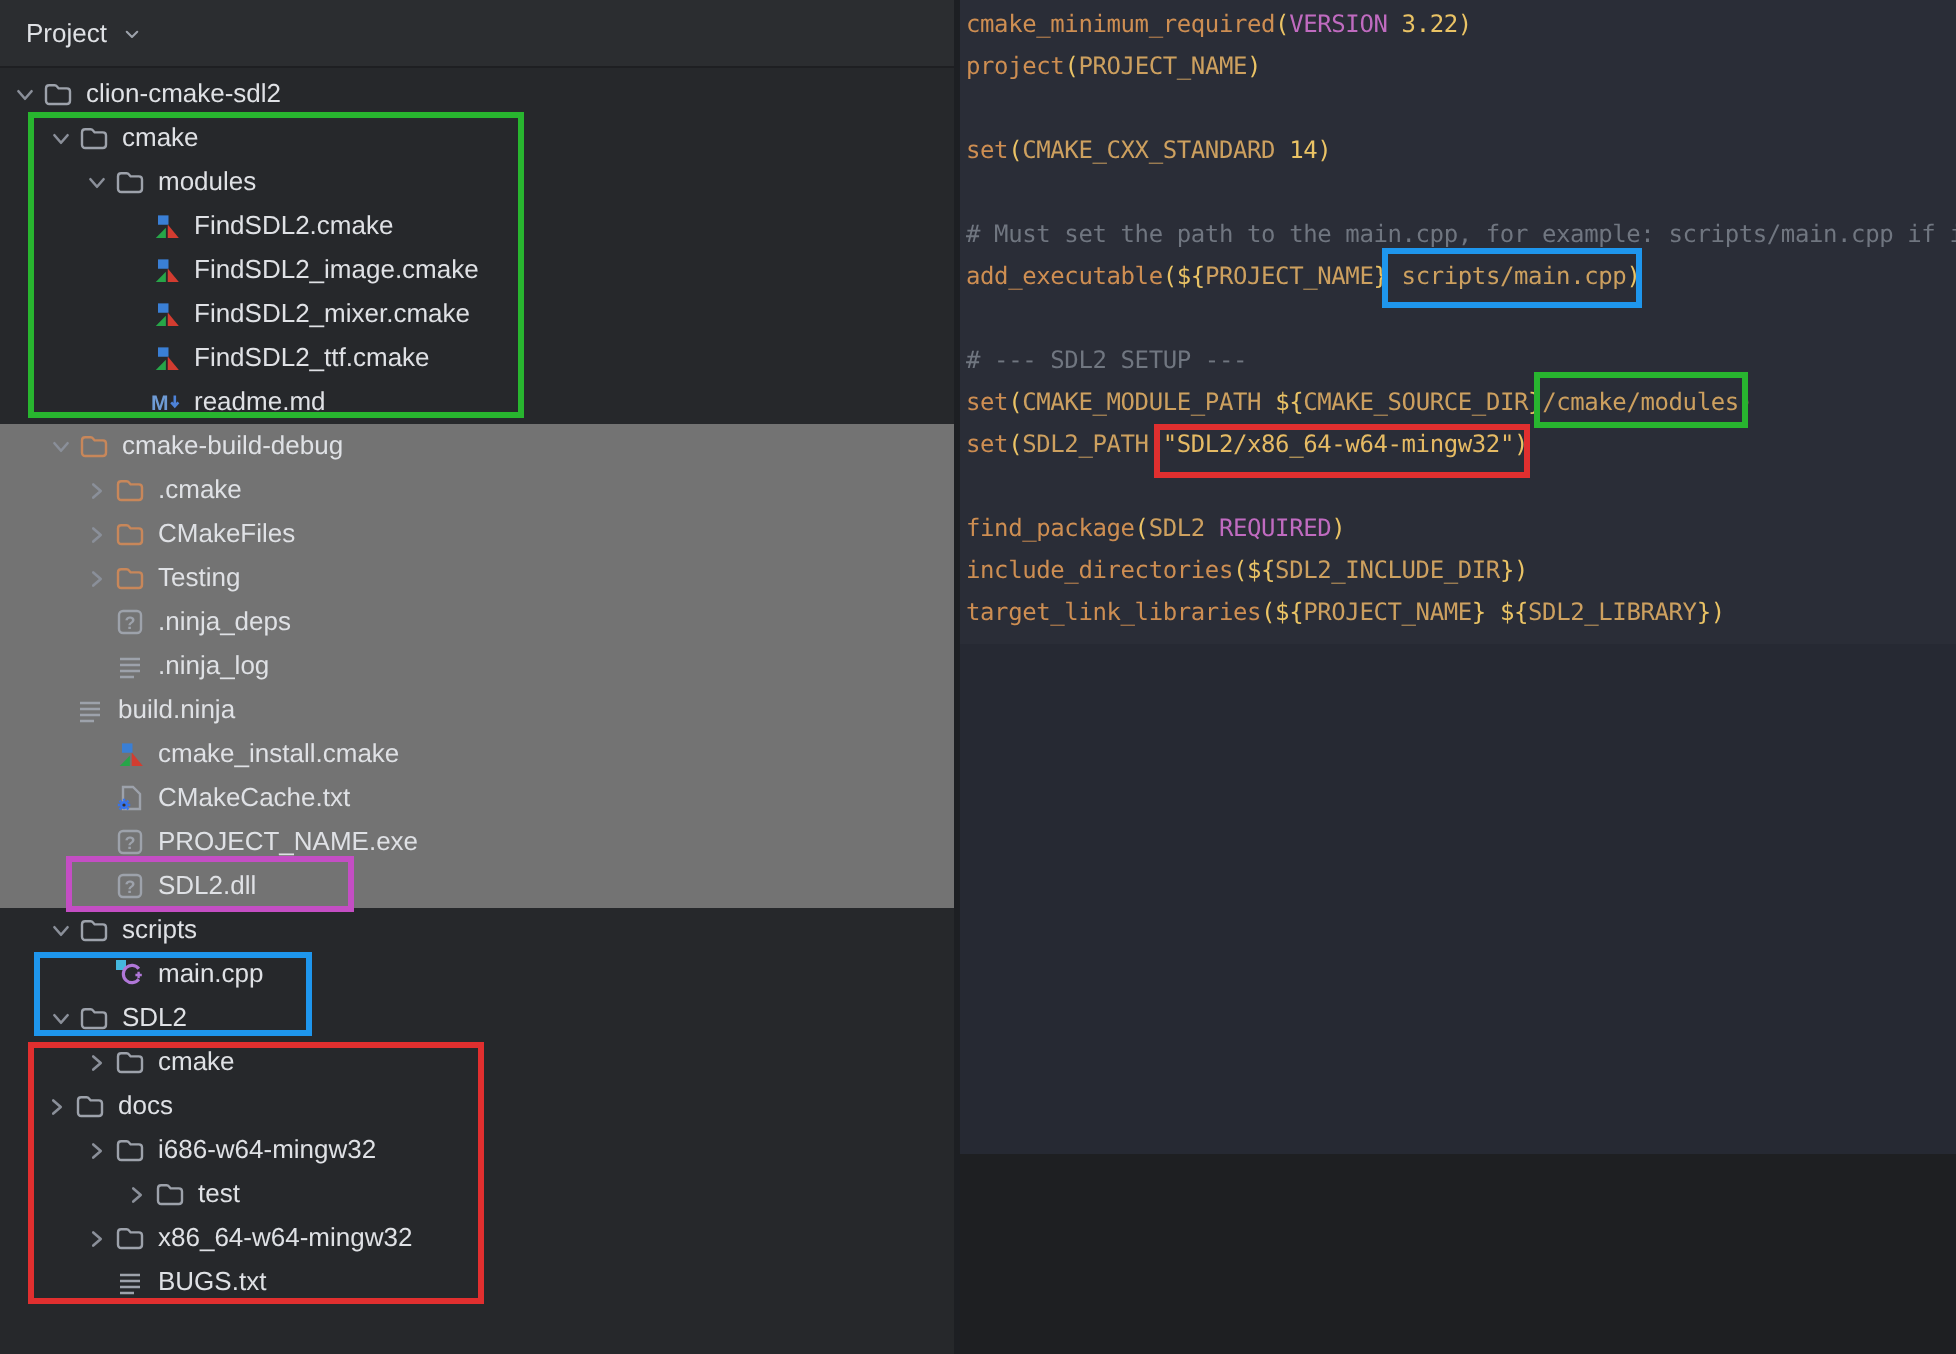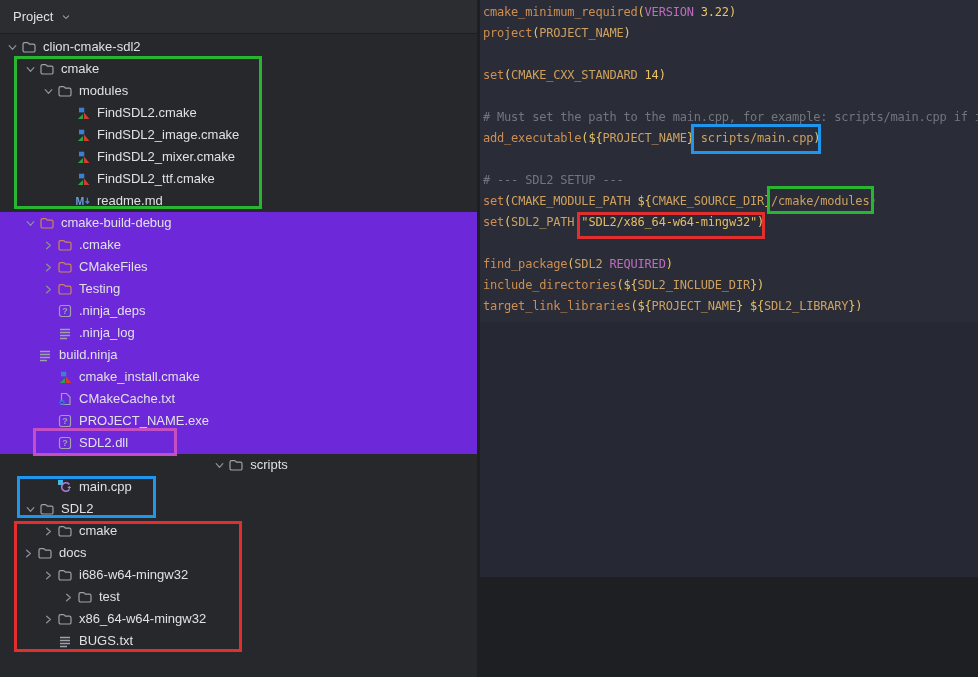--- a/index.html
+++ b/index.html
@@ -6,21 +6,21 @@
   #app{position:relative;width:978px;height:677px;overflow:hidden;
        font-family:"Liberation Sans",sans-serif;display:flex;}
   
   #tree-panel{width:477px;height:677px;background:#26282b;display:flex;flex-direction:column;flex:none;}
   .tool-header{height:33px;flex:none;background:#2b2d30;display:flex;align-items:center;
                padding-left:13px;color:#dfe1e5;font-size:13px;font-weight:500;
                border-bottom:1px solid #1e1f22;}
   .tool-header .hdr-chevron{margin-left:7px;display:flex;align-items:center;}
   #tree{flex:1;overflow:hidden;padding-top:2px;}
   .row{height:22px;display:flex;align-items:center;color:#dfe1e5;font-size:13px;white-space:nowrap;cursor:default;}
-  .row.excluded{background:#6d28d9;}
+  .row.excluded{background:#737373;}
   .tw{width:17px;height:16px;flex:none;display:flex;align-items:center;justify-content:center;}
   .ic{width:16px;height:16px;flex:none;margin-right:6px;display:flex;align-items:center;justify-content:center;}
   .lbl{line-height:22px;}
   
   #splitter{width:3px;height:677px;background:#1d1f23;flex:none;}
   
   #editor{flex:1;height:577px;display:flex;flex-direction:column;background:#2a2d37;min-width:0;}
   #code{height:320px;flex:none;padding:2px 0 0 3px;overflow:hidden;
         font-family:"DejaVu Sans Mono",monospace;font-size:12px;letter-spacing:-0.2px;}
   .cl{height:21px;line-height:21px;white-space:pre;}
@@ -258,21 +258,21 @@
         <div class="row excluded" style="padding-left: 40px;">
           <span class="tw"></span>
           <span class="ic">
             <svg width="16" height="16" viewBox="0 0 16 16">
               <rect x="2.5" y="2.5" width="11" height="11" rx="2" fill="none" stroke="#9da2ab" stroke-width="1.2"></rect>
               <text x="8" y="11.3" text-anchor="middle" font-family="Liberation Sans,sans-serif" font-size="9" font-weight="bold" fill="#9da2ab">?</text>
             </svg>
           </span>
           <span class="lbl">SDL2.dll</span>
         </div>
-        <div class="row" style="padding-left: 22px; justify-content: center;">
+        <div class="row" style="padding-left: 22px;">
           <span class="tw">
             <svg width="15" height="15" viewBox="0 0 16 16">
               <path d="M4.5 6 L8 10 L11.5 6" stroke="#8a8f99" stroke-width="1.4" fill="none" stroke-linecap="round" stroke-linejoin="round"></path>
             </svg>
           </span>
           <span class="ic">
             <svg width="16" height="16" viewBox="0 0 16 16">
               <path d="M2 5.2c0-.9.7-1.6 1.6-1.6h2.7c.5 0 .9.2 1.2.6l.8 1h4.1c.9 0 1.6.7 1.6 1.6v4.6c0 .9-.7 1.6-1.6 1.6H3.6c-.9 0-1.6-.7-1.6-1.6V5.2z" fill="none" stroke="#9da2ab" stroke-width="1.2"></path>
             </svg>
           </span>

